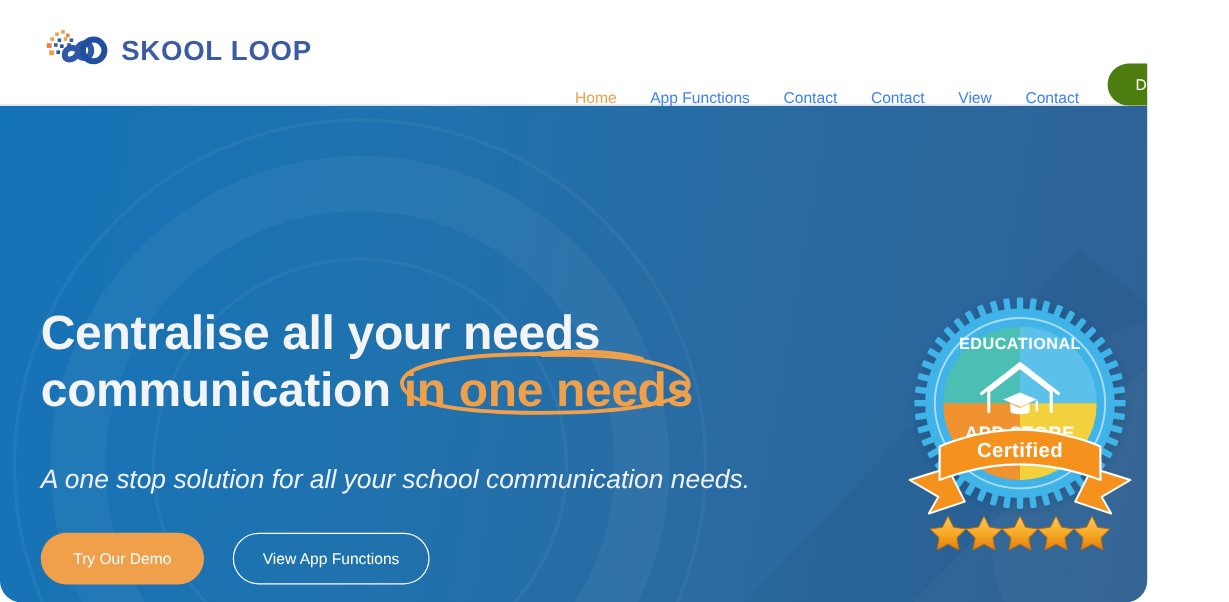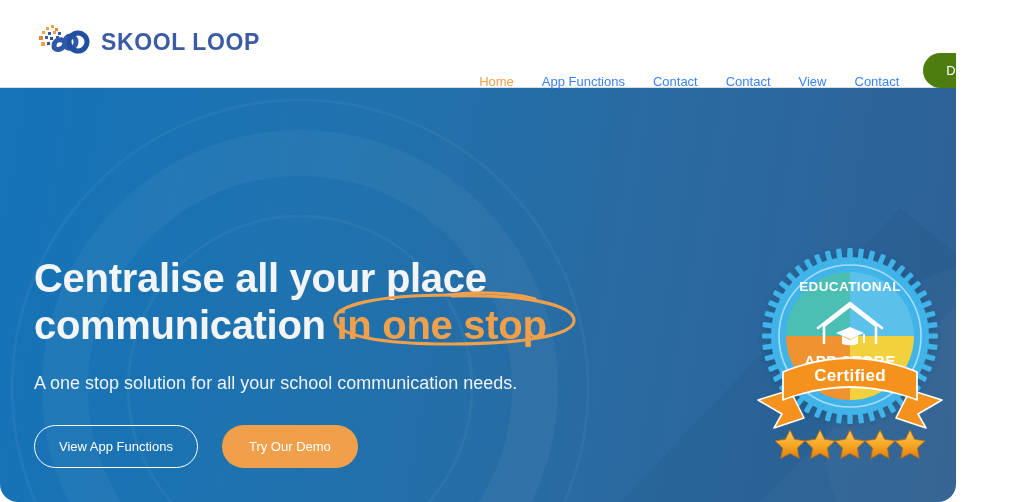--- a/index.html
+++ b/index.html
@@ -126,25 +126,26 @@
     position: absolute;
     left: 296px;
     top: 36px;
     width: 250px;
     height: 56px;
     pointer-events: none;
     overflow: visible;
   }
 
   .subhead {
-    margin-top: 22px;
-    font-size: 18px;
+    margin-top: 36px;
+    font-size: 22px;
     color: #eef2f6;
     line-height: 1.35;
     font-weight: normal;
+    font-style: italic;
   }
 
   .cta-row {
     margin-top: 30px;
     display: flex;
     align-items: center;
     gap: 24px;
   }
   .cta {
     font-size: 13px;
@@ -239,34 +240,34 @@
       <g clip-path="url(#heroClip)" fill="#000000" fill-opacity="0.035">
         <path d="M620 414 L900 120 L1024 220 L1024 414 Z"></path>
       </g>
     </svg>
 
     <div class="hero-inner">
 
       <div class="hero-copy">
 
         <h1 class="headline">
-          <span>Centralise all your place</span><br>
-          <span>communication </span><span class="hl-accent">in one stop</span>
+          <span>Centralise all your needs</span><br>
+          <span>communication </span><span class="hl-accent">in one needs</span>
 
           <svg class="hl-circle" viewBox="0 0 250 56">
             <path d="M122 5 C196 3, 243 14, 244 29 C245 45, 188 53, 120 53 C52 53, 6 45, 5 29 C4 14, 48 4, 120 4" fill="none" stroke="#f0a04b" stroke-width="3.2" stroke-linecap="round"></path>
             <path d="M118 4 C152 0, 185 2, 205 8" fill="none" stroke="#f0a04b" stroke-width="3.2" stroke-linecap="round"></path>
           </svg>
         </h1>
 
         <p class="subhead">A one stop solution for all your school communication needs.</p>
 
         <div class="cta-row">
+          <button class="cta cta-primary">Try Our Demo</button>
           <button class="cta cta-ghost">View App Functions</button>
-          <button class="cta cta-primary">Try Our Demo</button>
         </div>
 
       </div>
 
       <div class="badge-wrap">
         <svg class="badge-svg" viewBox="0 0 212 210">
           <defs>
             <clipPath id="discClip">
                 <circle cx="106" cy="88" r="64"></circle>
               </clipPath>

